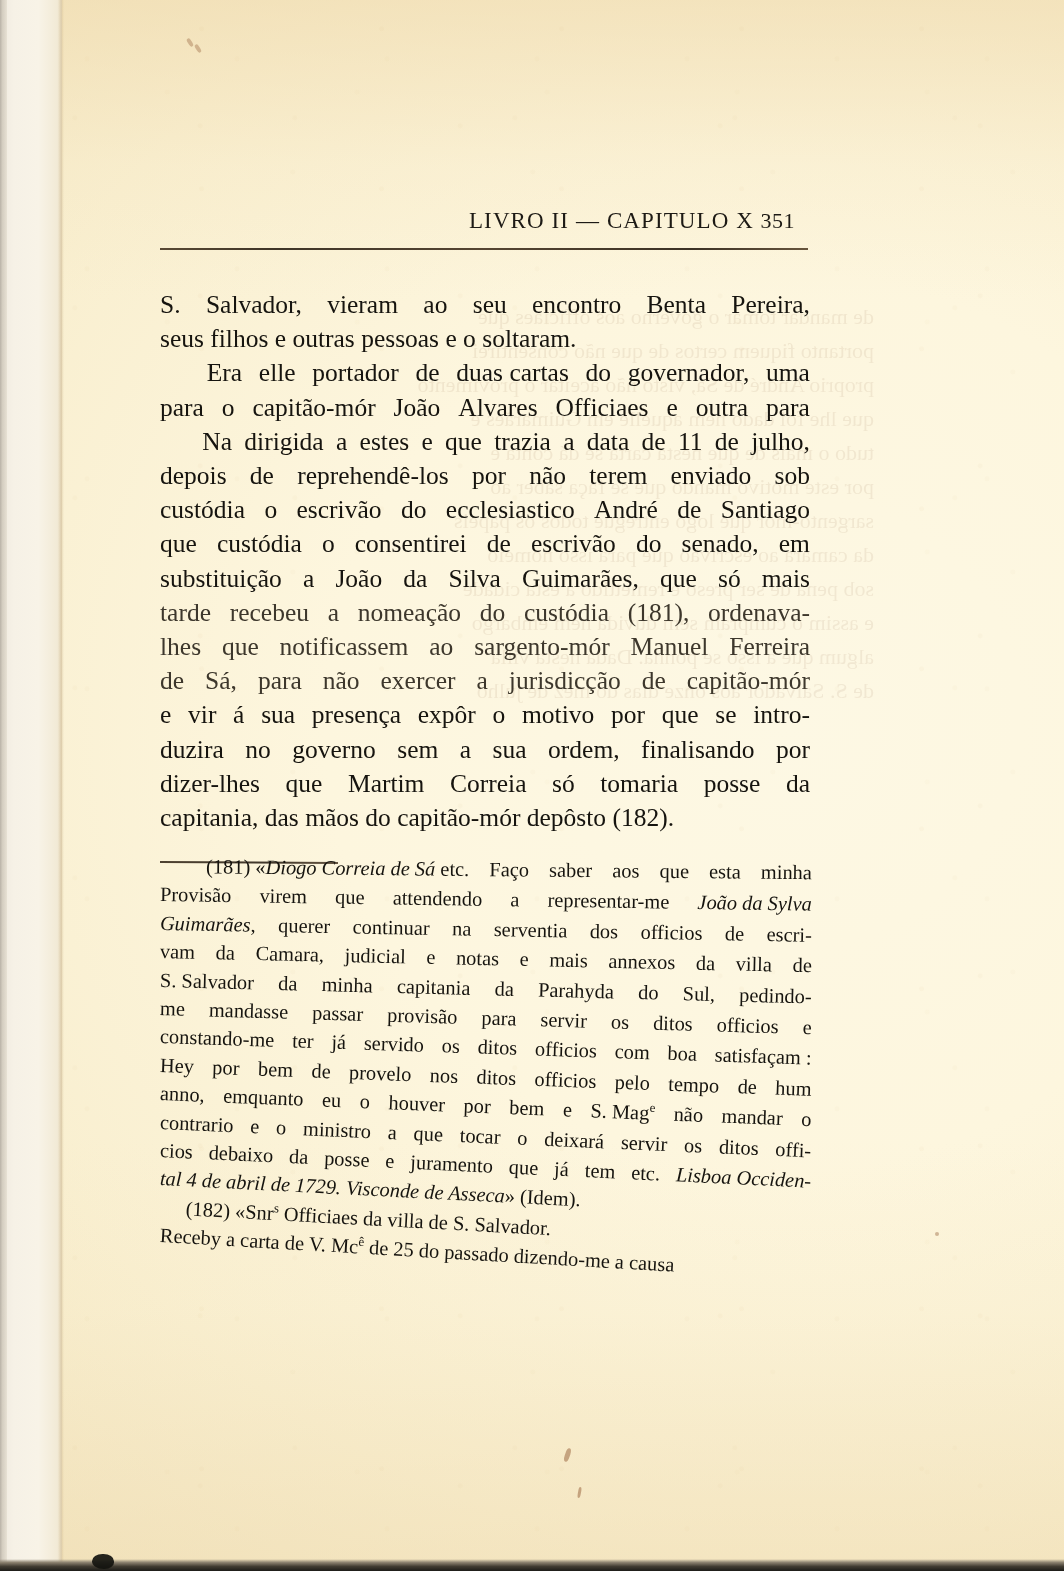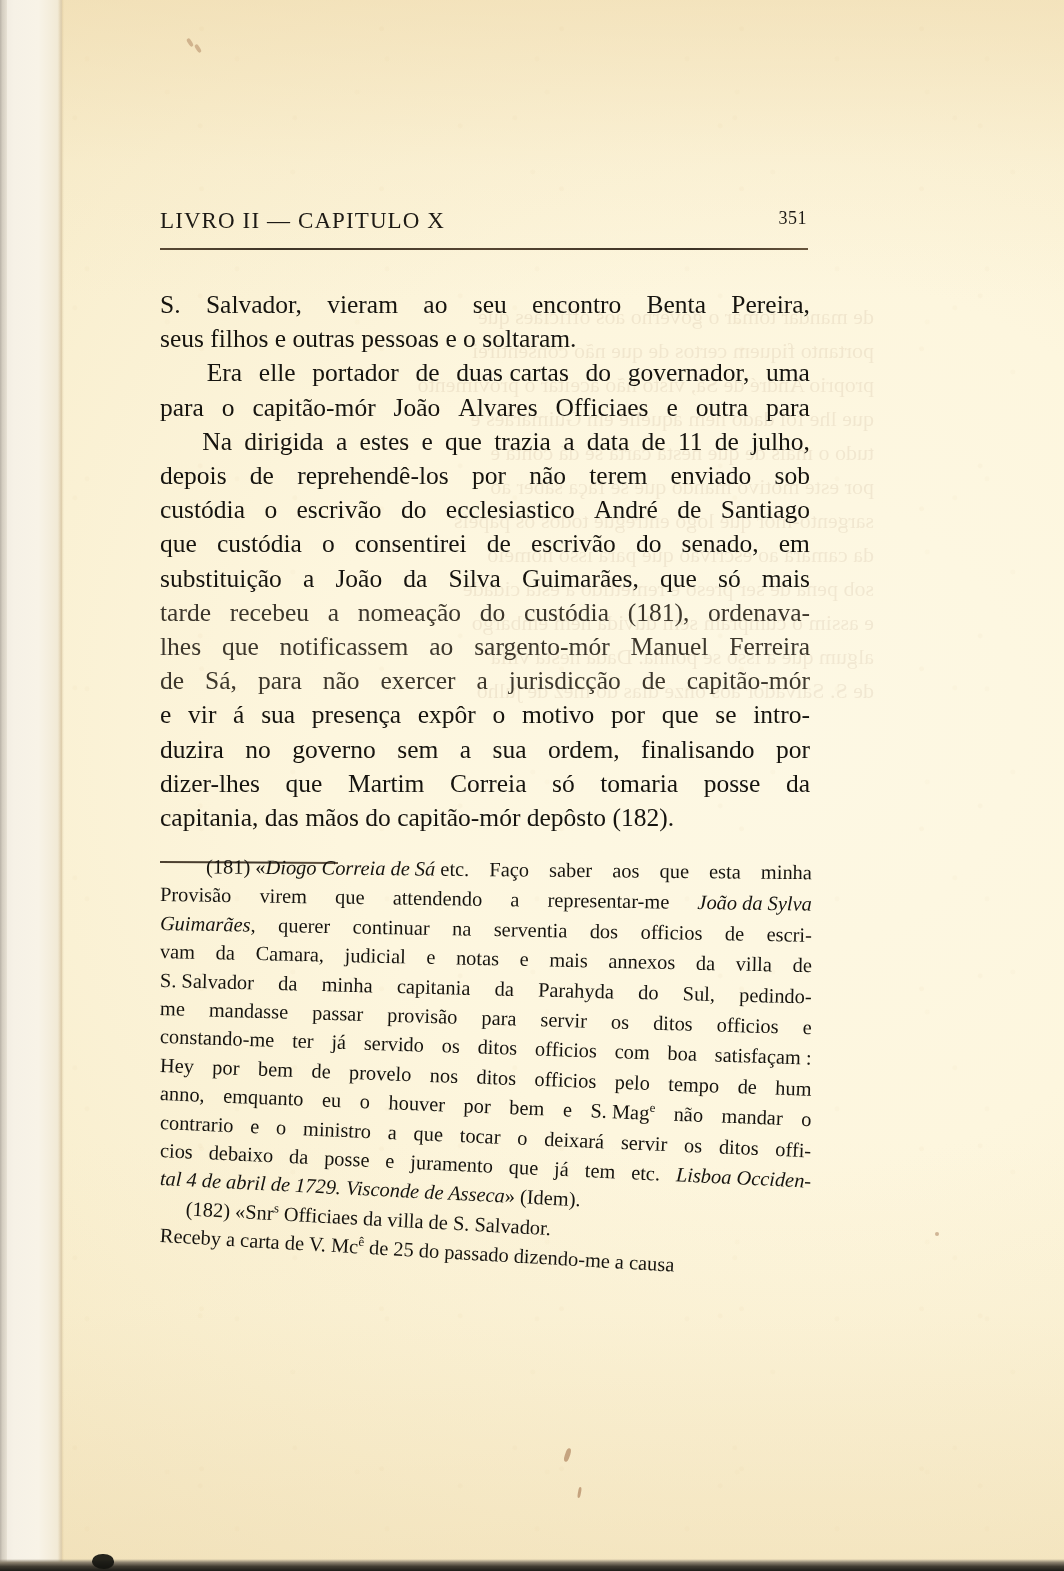--- a/index.html
+++ b/index.html
@@ -146,30 +146,30 @@
     position: absolute;
     left: 160px;
     top: 208px;
     width: 648px;
     height: 30px;
     color: #1d1a15;
   }
   .rh-title {
     position: absolute;
     left: 0; right: 0;
-    text-align: left;
+    text-align: right;
     font-size: 23px;
     letter-spacing: 1.1px;
     padding-right: 54px;
   }
   .rh-folio {
     position: absolute;
-    right: 1px;
+    right: 13px;
     top: 0;
-    font-size: 18px;
+    font-size: 22px;
     letter-spacing: .5px;
   }
   .head-rule {
     position: absolute;
     left: 160px;
     top: 248px;
     width: 648px;
     height: 2px;
     background: linear-gradient(90deg, #4a3a26 0%, #2e2418 18%, #473624 50%, #2b2115 82%, #5a472f 100%);
     opacity: .92;

